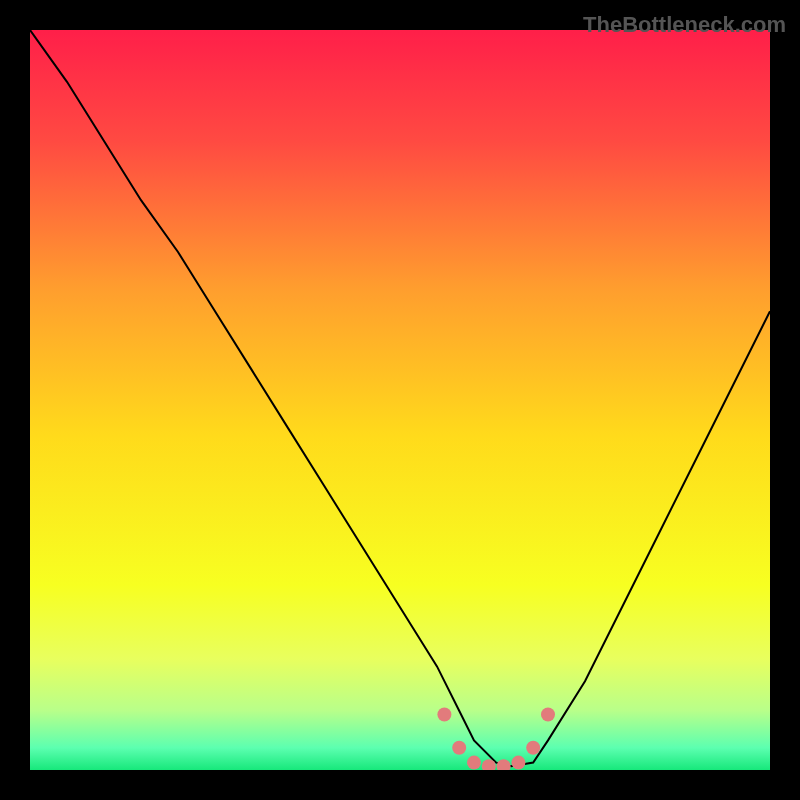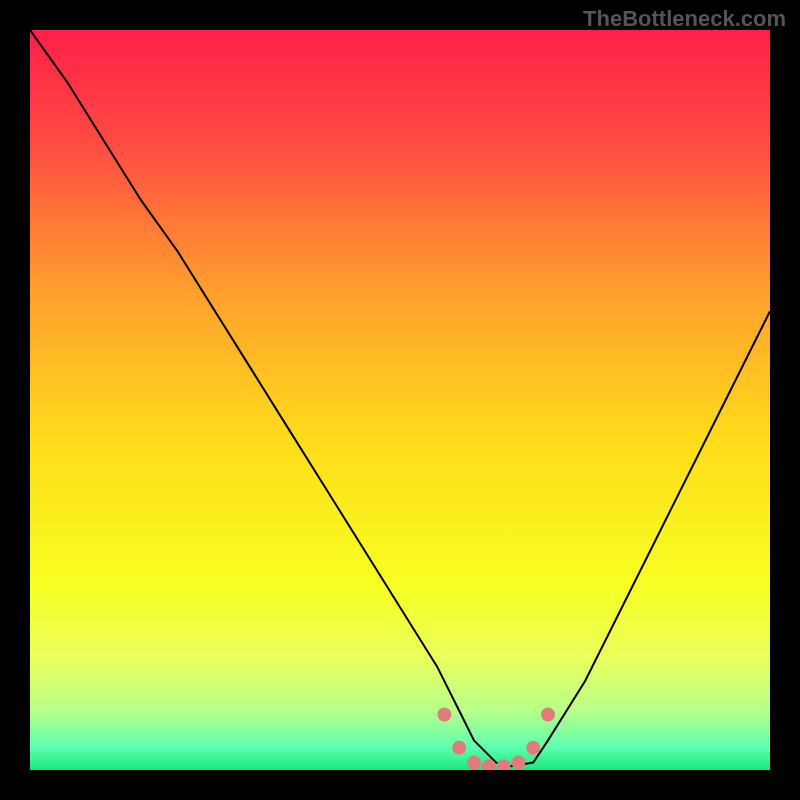--- a/index.html
+++ b/index.html
@@ -5,21 +5,21 @@
   * { margin: 0; padding: 0; box-sizing: border-box; }
   html, body { width: 800px; height: 800px; overflow: hidden; background: #000; }
   .container {
     width: 800px;
     height: 800px;
     position: relative;
     background: #000;
   }
   .watermark {
     position: absolute;
-    top: 6px;
+    top: 12px;
     right: 14px;
     font-family: Arial, sans-serif;
     font-size: 22px;
     font-weight: bold;
     color: #555555;
     z-index: 10;
   }
   .plot-area {
     position: absolute;
     top: 30px;

